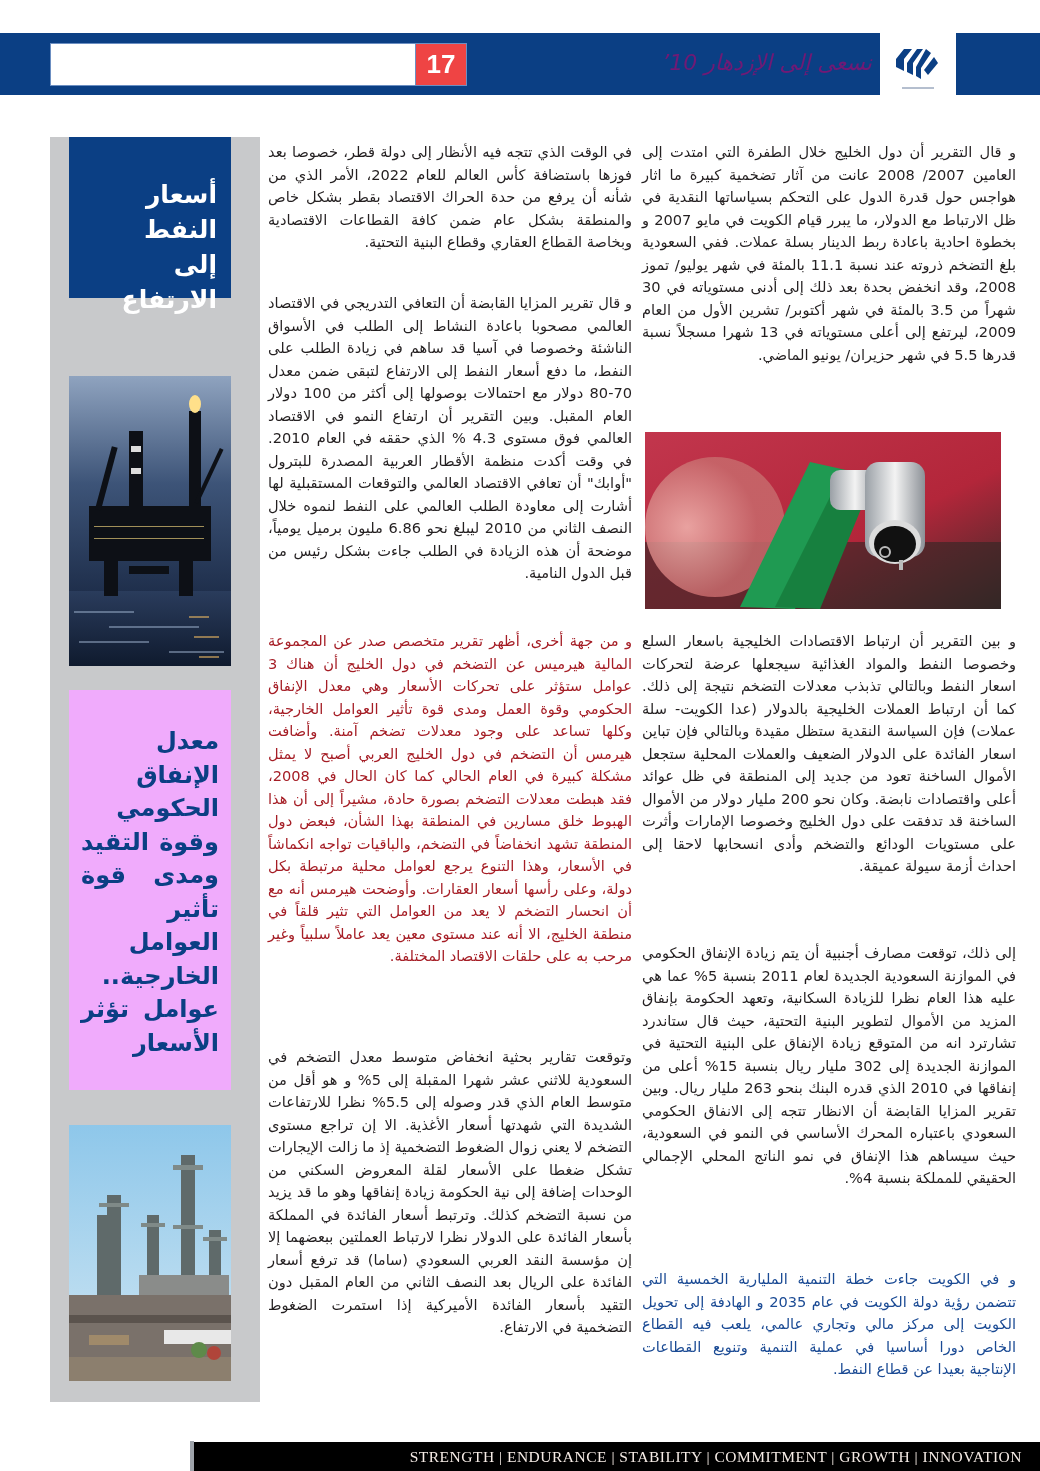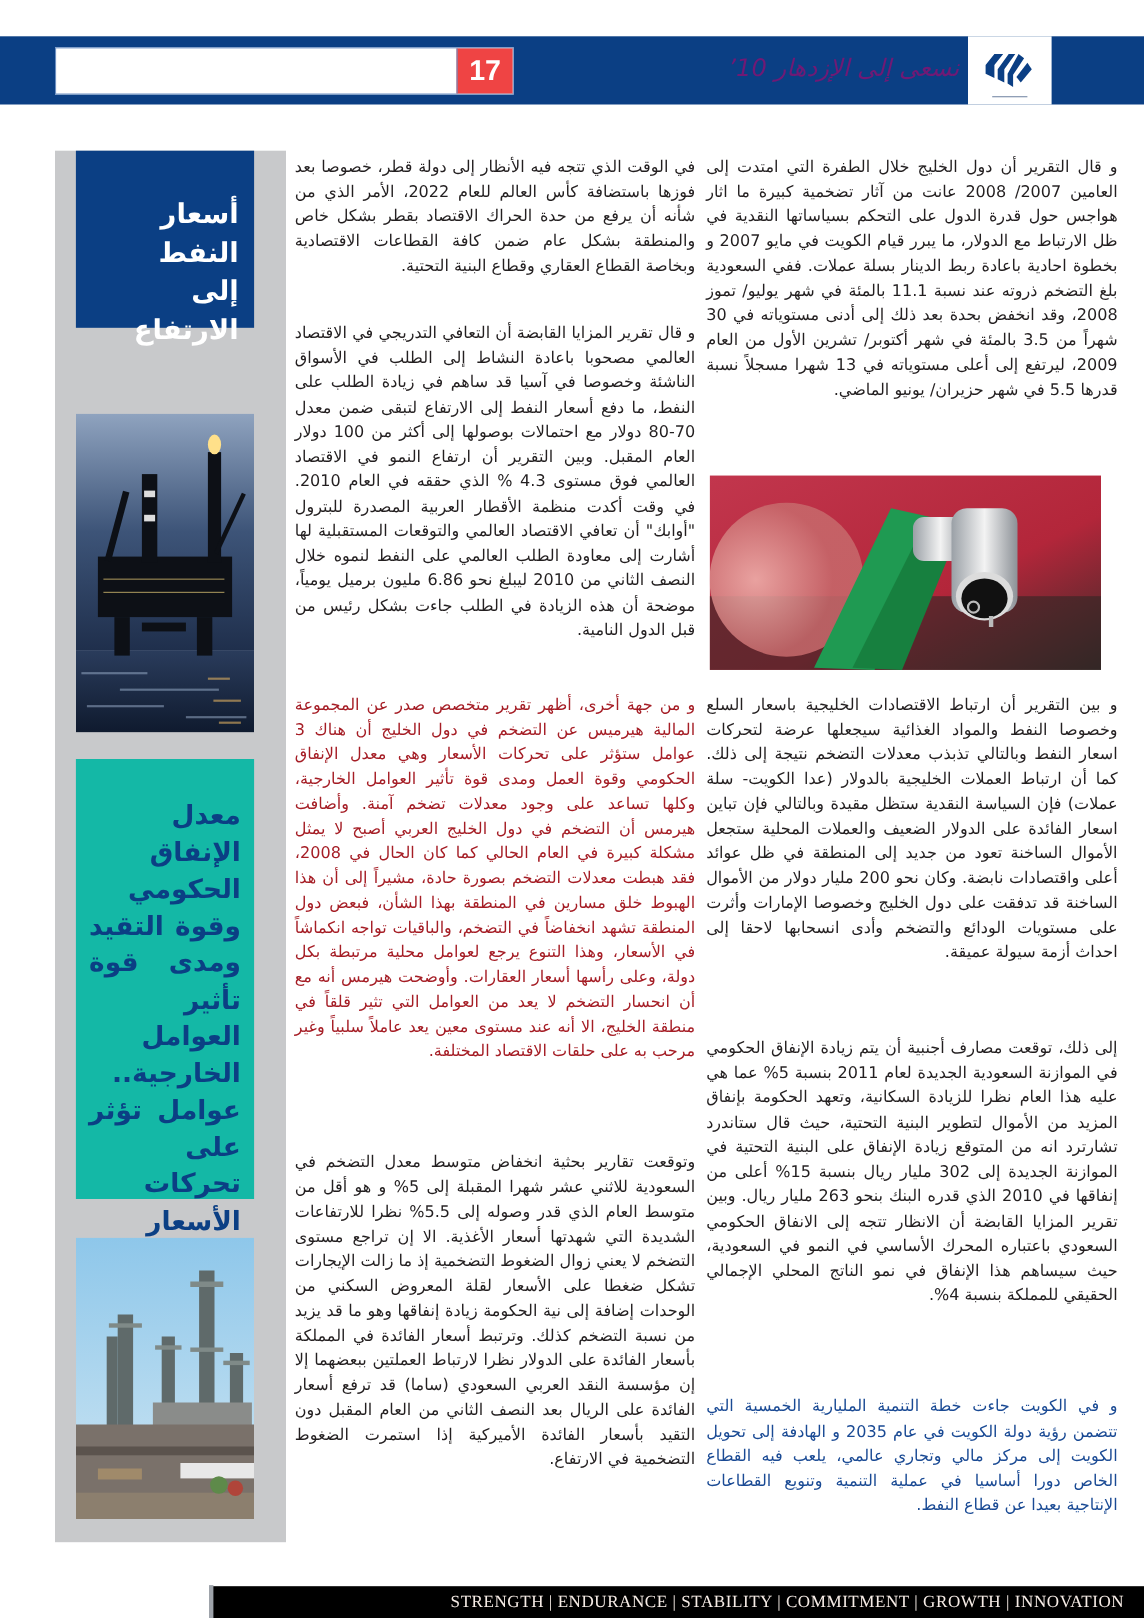--- a/index.html
+++ b/index.html
@@ -63,21 +63,21 @@
   }
   .callout-blue {
     position: absolute; left: 69px; top: 137px; width: 162px; height: 161px;
     background: #0b3f84; color: #ffffff;
     direction: rtl; text-align: justify; text-align-last: justify;
     font-size: 25px; font-weight: bold; line-height: 35px;
     box-sizing: border-box; padding: 40px 14px 0 14px;
   }
   .callout-white {
     position: absolute; left: 69px; top: 690px; width: 162px; height: 400px;
-    background: #14b8a6; color: #0b3f84;
+    background: #f0abfc; color: #0b3f84;
     direction: rtl; text-align: justify; text-align-last: justify;
     font-size: 24px; font-weight: bold; line-height: 33.5px;
     box-sizing: border-box; padding: 35px 12px 0 12px;
   }
   .callout-line { display: block; }
 
   
   .footer-band {
     position: absolute; left: 190px; top: 1407px; width: 850px; height: 30px;
     background: #000000;
@@ -235,21 +235,20 @@
 <div class="callout-white">
   <span class="callout-line">معدل</span>
   <span class="callout-line">الإنفاق</span>
   <span class="callout-line">الحكومي</span>
   <span class="callout-line">وقوة التقيد</span>
   <span class="callout-line">ومدى قوة</span>
   <span class="callout-line">تأثير</span>
   <span class="callout-line">العوامل</span>
   <span class="callout-line">الخارجية..</span>
   <span class="callout-line">عوامل تؤثر</span>
-  <span class="callout-line">على تحركات</span>
   <span class="callout-line">الأسعار</span>
 </div>
 
 <div class="photo" style="left:69px; top:1125px; width:162px; height:256px;">
   <svg width="162" height="256" viewBox="0 0 162 256">
     <defs>
       <linearGradient id="sky2" x1="0" y1="0" x2="0" y2="1">
         <stop offset="0" stop-color="#8ec7ea"></stop>
         <stop offset="1" stop-color="#cfe6f3"></stop>
       </linearGradient>

